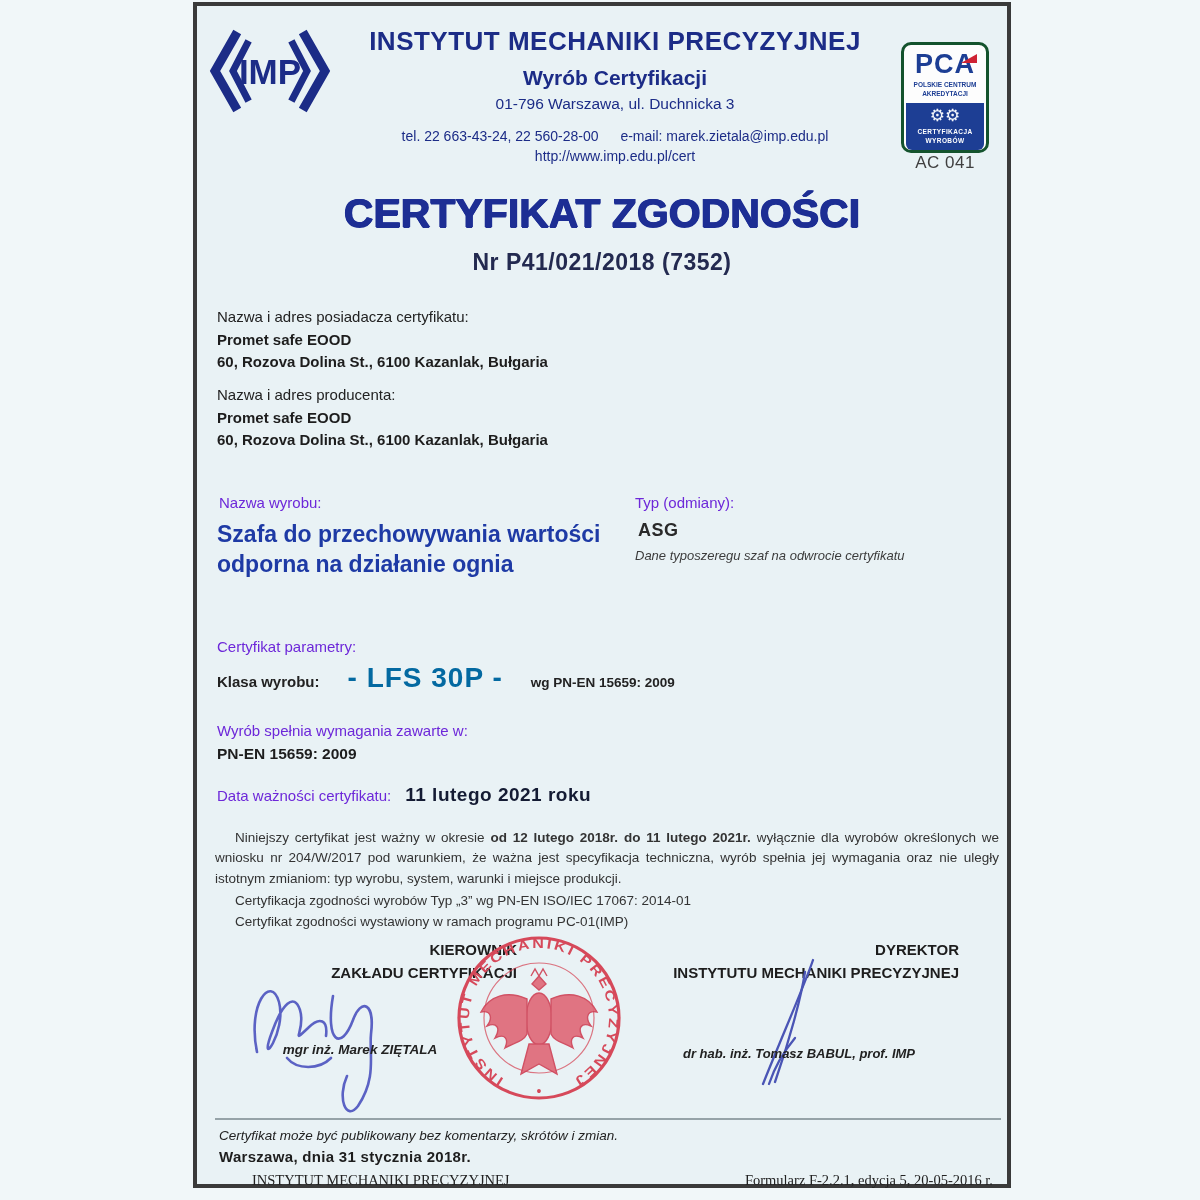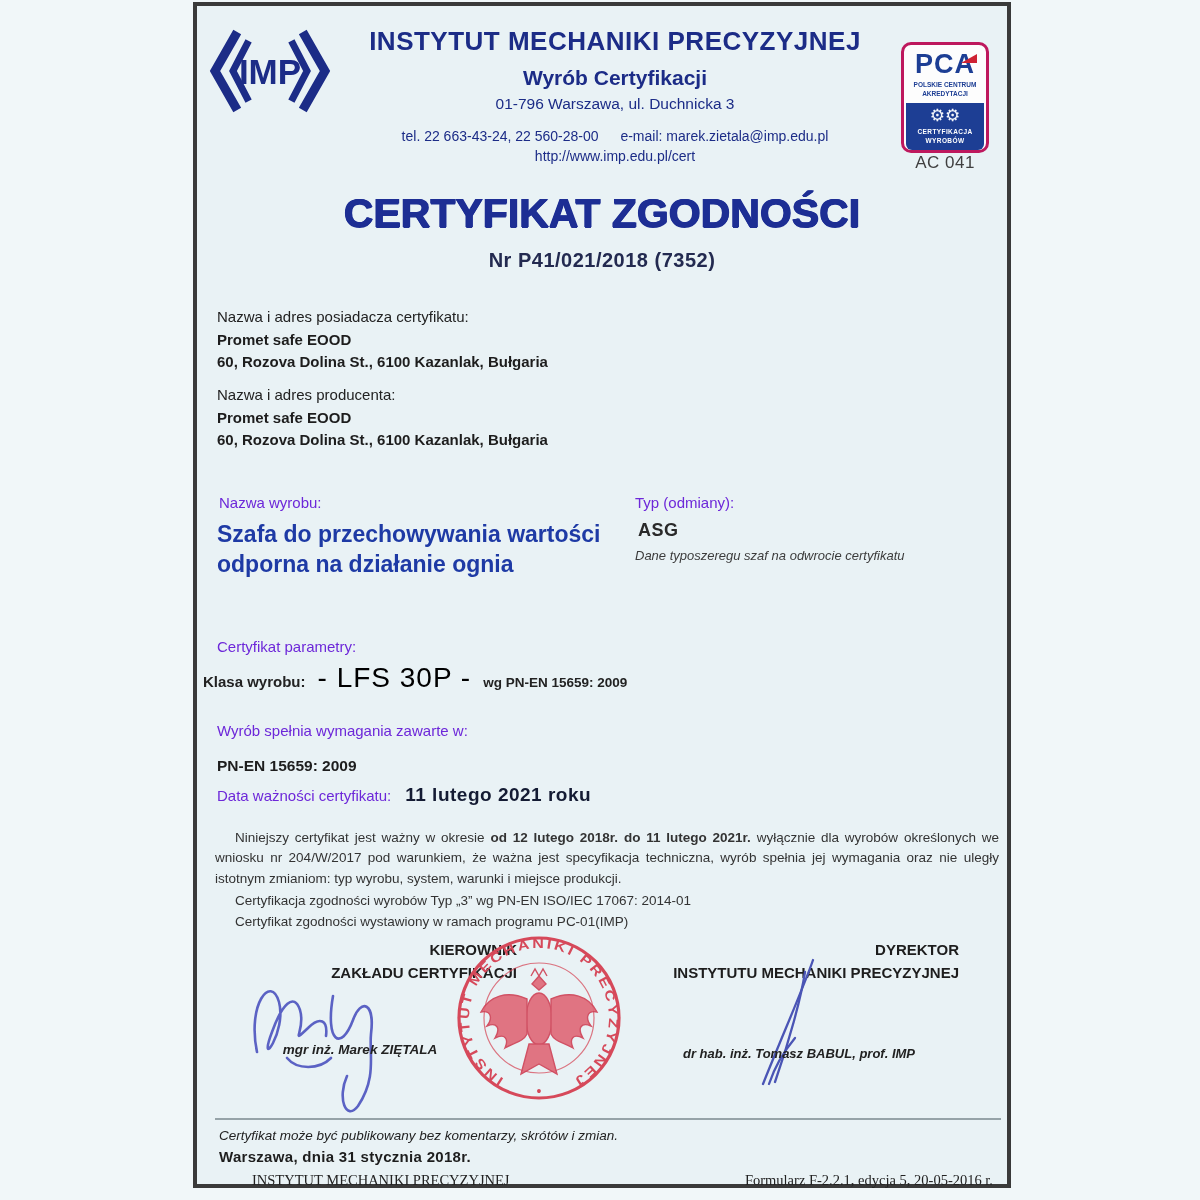--- a/index.html
+++ b/index.html
@@ -19,54 +19,54 @@
   .logo-wrap{width:128px;padding-top:8px;flex:0 0 auto;}
   .head-center{flex:1;text-align:center;padding-top:6px;}
   .org-name{font-size:26px;font-weight:bold;letter-spacing:.5px;color:#1c2c87;}
   .dept{font-size:21px;font-weight:bold;color:#1c2c87;margin-top:9px;}
   .addr{font-size:15.5px;color:#1c2c87;margin-top:5px;}
   .contact{font-size:14px;color:#1c2c87;margin-top:15px;}
   .contact span{margin:0 9px;}
   .url{font-size:14px;color:#1c2c87;margin-top:4px;}
   .pca-wrap{flex:0 0 auto;width:104px;text-align:center;padding-top:22px;}
   .pca-badge{
-    width:88px;margin:0 auto;background:#fdfdfd;border:3px solid #be185d;
+    width:88px;margin:0 auto;background:#fdfdfd;border:3px solid #14532d;
     border-radius:10px;padding:6px 2px 0 2px;box-sizing:border-box;
   }
   .pca-logo{position:relative;display:inline-block;font-size:27px;font-weight:bold;
     color:#1d3e94;letter-spacing:1px;line-height:1;}
   .pca-wedge{position:absolute;right:-2px;top:3px;width:16px;height:9px;
     background:#cf2233;clip-path:polygon(0 100%,100% 0,100% 100%);}
   .pca-sub{font-size:6.5px;font-weight:bold;color:#1d3e94;line-height:1.35;margin-top:3px;}
   .pca-box{background:#1d3e94;color:#fff;margin:4px 0 0 0;border-radius:0 0 6px 6px;
     padding:4px 0 5px 0;}
   .pca-gears{font-size:17px;line-height:1;color:#f4f6fb;}
   .pca-box-text{font-size:6.5px;font-weight:bold;line-height:1.4;margin-top:3px;letter-spacing:.4px;}
   .ac-code{font-size:17px;color:#404040;margin-top:0;letter-spacing:.5px;}
   
   .cert-title{top:184px;left:0;right:0;text-align:center;
     font-size:41px;font-weight:bold;color:#1d2e94;letter-spacing:0;
     text-shadow:.7px 0 currentColor,-.7px 0 currentColor,0 .5px currentColor;}
   .cert-number{top:243px;left:0;right:0;text-align:center;
-    font-size:20px;font-weight:bold;color:#232a50;letter-spacing:.5px;}
+    font-size:23px;font-weight:bold;color:#232a50;letter-spacing:.5px;}
   
   .party{left:20px;font-size:15px;color:#222;line-height:1.5;}
   .party .lbl{font-weight:normal;}
   .party .b{font-weight:bold;color:#1d1d1d;}
   
   .fieldlabel{font-size:15px;color:#6d28d9;}
   .product-name{font-size:23px;font-weight:bold;color:#1e3aa5;line-height:1.3;width:395px;}
   .type-value{font-size:18px;font-weight:bold;color:#2a2a2a;letter-spacing:.5px;}
   .type-note{font-size:13px;font-style:italic;color:#3c3c3c;width:340px;line-height:1.3;}
   
   .klasa-row{display:flex;align-items:baseline;}
   .klasa-label{font-size:15px;font-weight:bold;color:#222;}
-  .klasa-value{font-size:28px;font-weight:normal;color:#000000;margin:0 12px;letter-spacing:1px;}
+  .klasa-value{font-size:28px;font-weight:bold;color:#0369a1;margin:0 28px;letter-spacing:1px;}
   .klasa-suffix{font-size:13.5px;font-weight:bold;color:#222;}
-  .req-value{font-size:15.5px;font-weight:bold;color:#1d1d1d;margin-top:18px;}
+  .req-value{font-size:15.5px;font-weight:bold;color:#1d1d1d;margin-top:6px;}
   .validity-row{display:flex;align-items:baseline;}
   .validity-value{font-size:19px;font-weight:bold;color:#141b33;margin-left:14px;letter-spacing:.5px;}
   
   .legal{left:18px;width:784px;font-size:13.5px;color:#333;}
   .legal p{margin:0;text-align:justify;text-indent:20px;line-height:1.5;}
   .legal .bld{font-weight:bold;}
   .legal .sub{margin:2px 0 0 20px;line-height:1.45;}
   
   .sig-title{font-size:15px;font-weight:bold;color:#1d1d1d;line-height:1.55;text-align:right;}
   .sig-name{font-size:13.5px;font-style:italic;font-weight:bold;color:#222;text-align:center;}
@@ -141,21 +141,21 @@
     <div class="b">60, Rozova Dolina St., 6100 Kazanlak, Bułgaria</div>
   </div>
 
   <div class="abs fieldlabel" style="top:488px;left:22px;">Nazwa wyrobu:</div>
   <div class="abs product-name" style="top:514px;left:20px;">Szafa do przechowywania wartości odporna na działanie ognia</div>
   <div class="abs fieldlabel" style="top:488px;left:438px;">Typ (odmiany):</div>
   <div class="abs type-value" style="top:514px;left:441px;">ASG</div>
   <div class="abs type-note" style="top:542px;left:438px;">Dane typoszeregu szaf na odwrocie certyfikatu</div>
 
   <div class="abs fieldlabel" style="top:632px;left:20px;">Certyfikat parametry:</div>
-  <div class="abs klasa-row" style="top:656px;left:6px;">
+  <div class="abs klasa-row" style="top:656px;left:20px;">
     <span class="klasa-label">Klasa wyrobu:</span>
     <span class="klasa-value">- LFS 30P -</span>
     <span class="klasa-suffix">wg PN-EN 15659: 2009</span>
   </div>
   <div class="abs" style="top:716px;left:20px;">
     <div class="fieldlabel">Wyrób spełnia wymagania zawarte w:</div>
     <div class="req-value">PN-EN 15659: 2009</div>
   </div>
   <div class="abs validity-row" style="top:778px;left:20px;">
     <span class="fieldlabel">Data ważności certyfikatu:</span>

